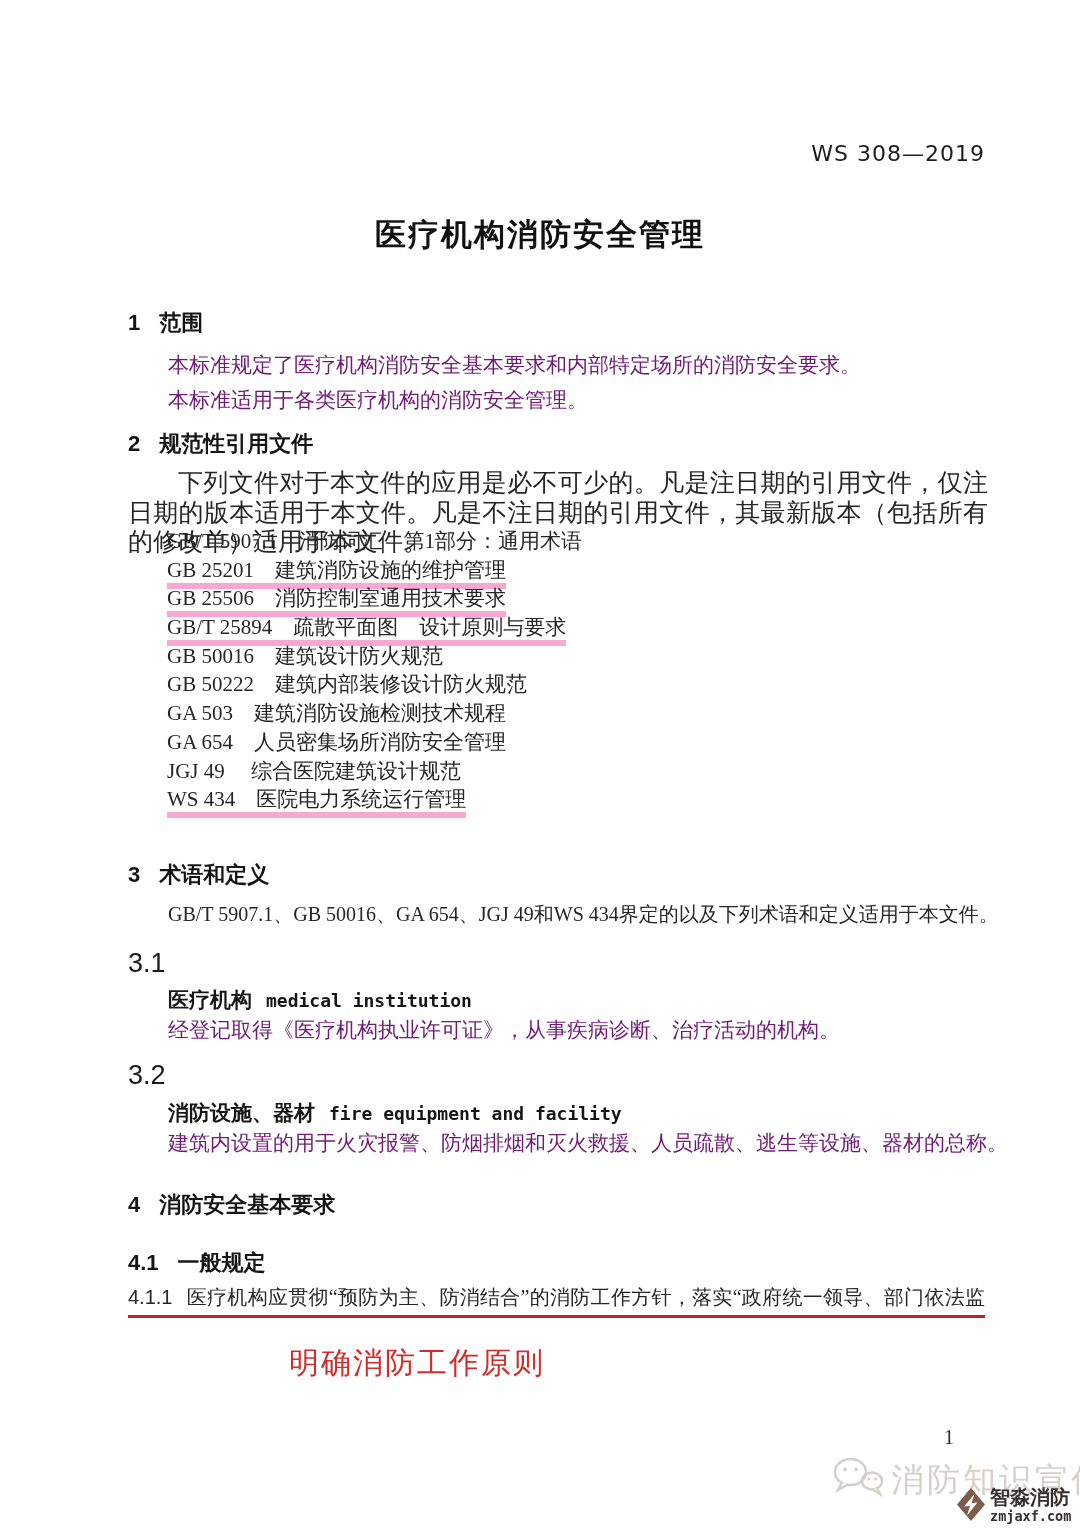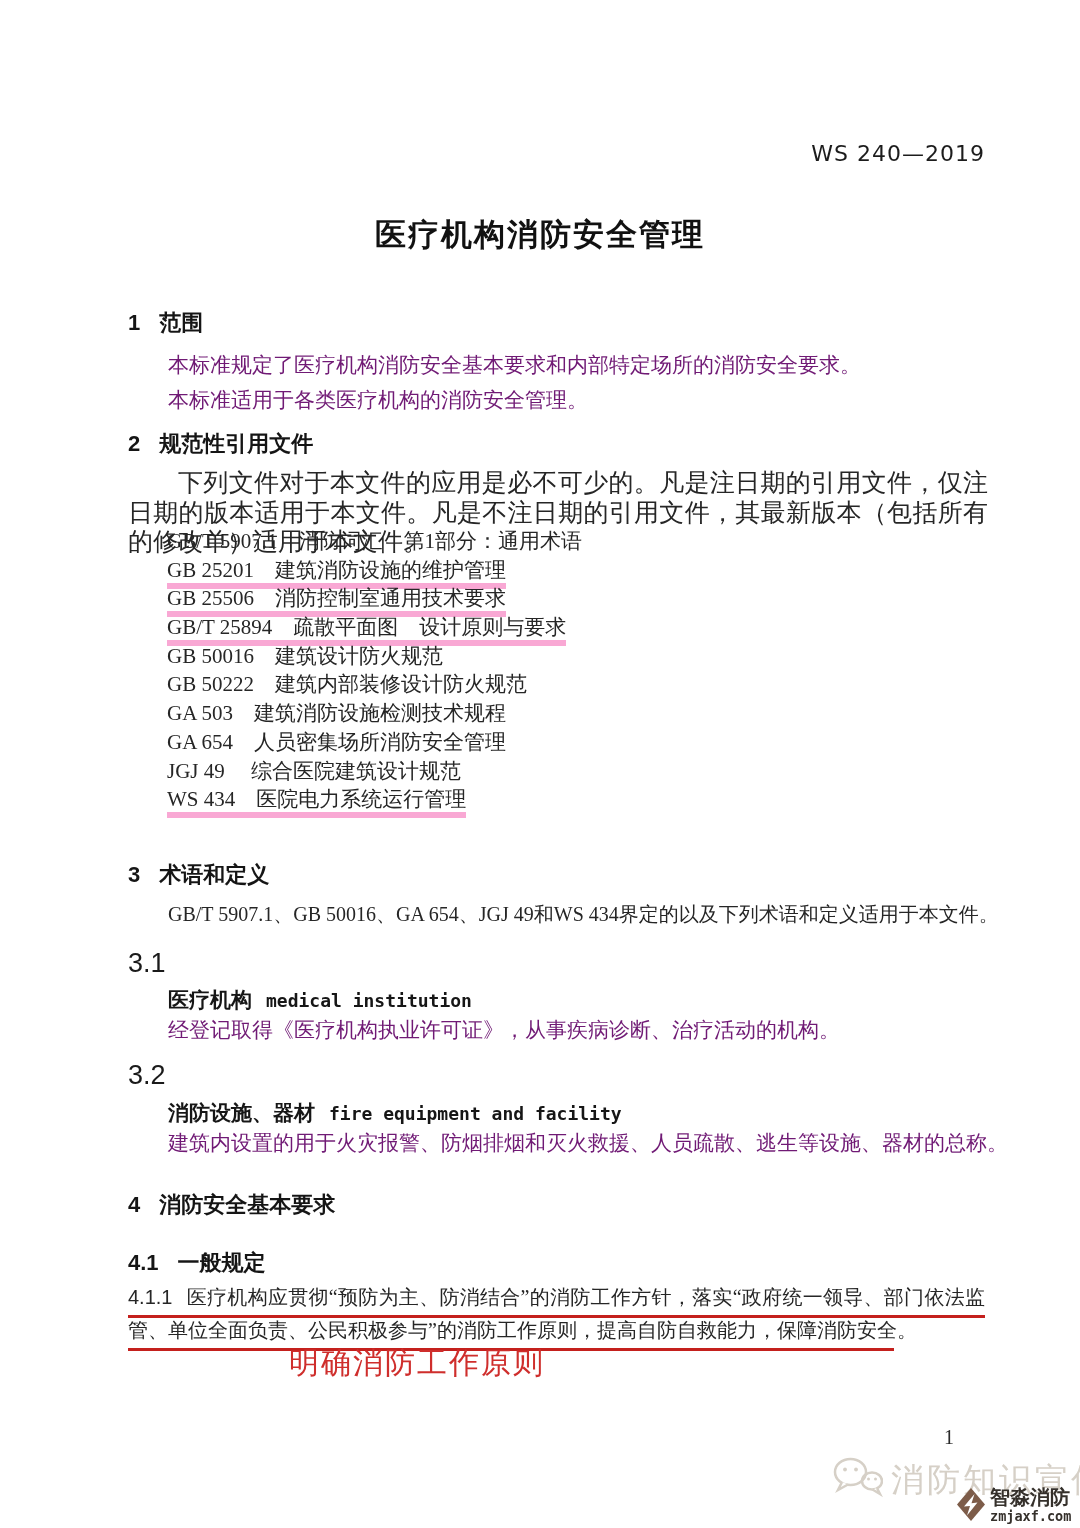--- a/index.html
+++ b/index.html
@@ -134,21 +134,21 @@
   .logo-url {
     font-family: "DejaVu Sans Mono", "Liberation Mono", monospace;
     font-weight: 700; font-size: 13.5px; color: #35302b; margin-top: 3px;
   }
 </style>
 </head>
 <body>
 
 <div class="page">
 
-  <div class="abs header-code">WS 240—2019</div>
+  <div class="abs header-code">WS 308—2019</div>
 
   <div class="abs doc-title">医疗机构消防安全管理</div>
 
   <div class="abs sec-heading" style="top:308px">
     <span class="h-num">1</span><span>范围</span>
   </div>
   <div class="abs body-line" style="top:351px">本标准规定了医疗机构消防安全基本要求和内部特定场所的消防安全要求。</div>
   <div class="abs body-line" style="top:386px">本标准适用于各类医疗机构的消防安全管理。</div>
 
   <div class="abs sec-heading" style="top:429px">
@@ -188,23 +188,20 @@
 
   <div class="abs sec-heading" style="top:1190px">
     <span class="h-num">4</span><span>消防安全基本要求</span>
   </div>
   <div class="abs sec-heading" style="top:1248px">
     <span class="h-num">4.1</span><span>一般规定</span>
   </div>
 
   <div class="abs clause-line" style="top:1284px; width:857px;">
     <span class="clause-num">4.1.1</span><span>医疗机构应贯彻“预防为主、防消结合”的消防工作方针，落实“政府统一领导、部门依法监</span>
-  </div>
-  <div class="abs clause-line" style="top:1317px; width:766px;">
-    <span>管、单位全面负责、公民积极参与”的消防工作原则，提高自防自救能力，保障消防安全。</span>
   </div>
 
   <div class="abs annotation">明确消防工作原则</div>
 
   <div class="abs page-num">1</div>
 
   <div class="abs watermark">
     <span>
       <svg width="50" height="42" viewBox="0 0 50 42" fill="none">
         <ellipse cx="17.5" cy="15" rx="15.5" ry="13" stroke="#d6d0c7" stroke-width="2.5"></ellipse>

